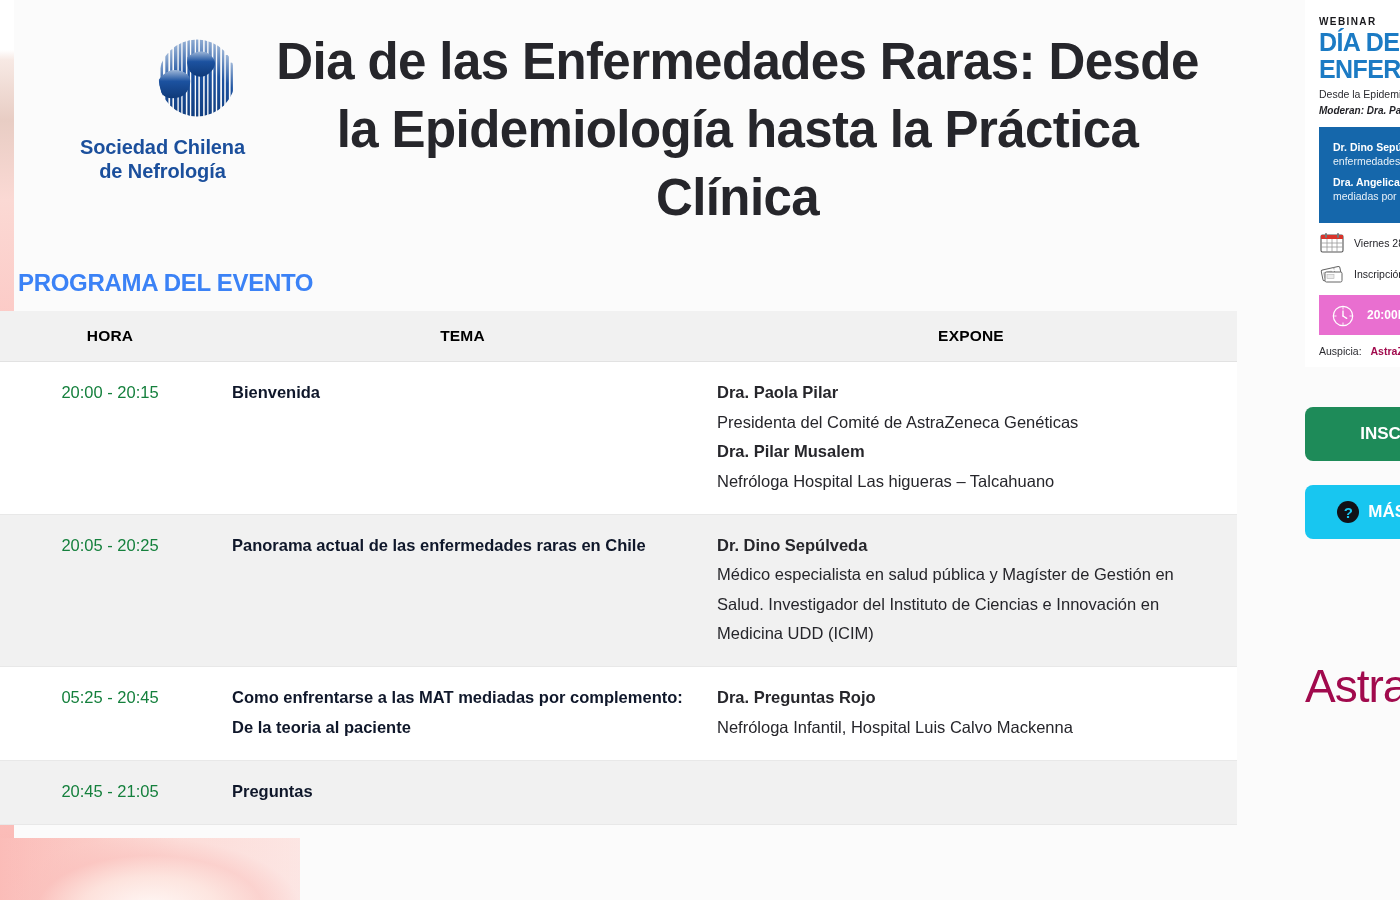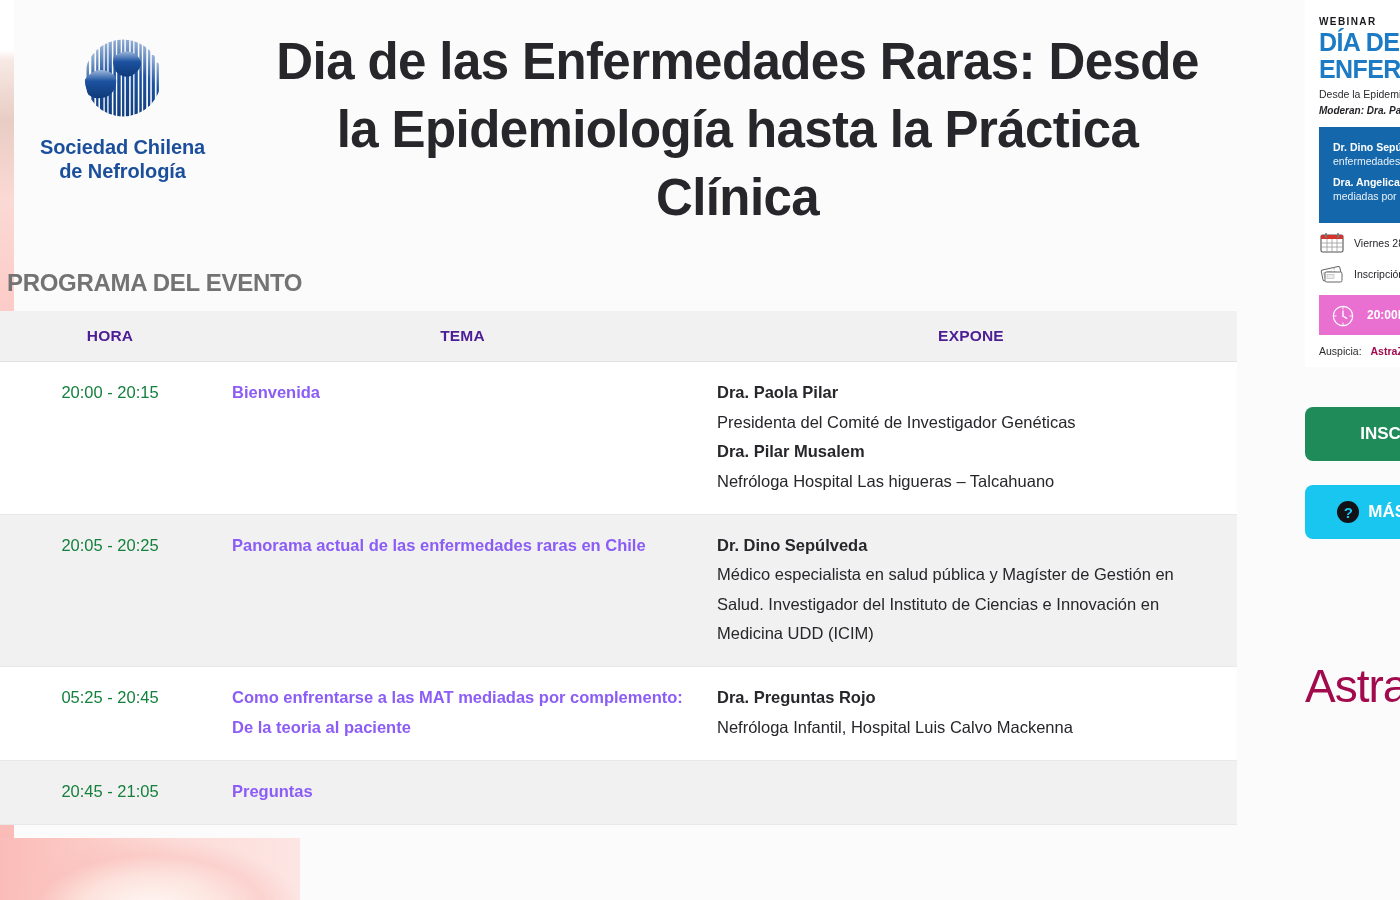--- a/index.html
+++ b/index.html
@@ -67,21 +67,21 @@
     align-items: flex-start;
     padding: 18px 0 0 0;
     width: 1240px;
   }
 
   .brand {
     width: 245px;
     flex: 0 0 245px;
     display: flex;
     flex-direction: column;
-    align-items: center;
+    align-items: flex-end;
     padding-top: 12px;
   }
 
   .brand-mark {
     width: 96px;
     height: 96px;
   }
 
   .brand-name {
     margin-top: 9px;
@@ -103,39 +103,39 @@
     font-weight: bold;
     line-height: 1.33;
     text-align: center;
     color: #26262b;
     letter-spacing: -0.6px;
   }
 
   
   .section-title {
     margin: 38px 0 14px 0;
-    padding-left: 7px;
+    padding-left: 18px;
     font-size: 24px;
     font-weight: bold;
-    color: #737373;
+    color: #3b82f6;
     letter-spacing: -0.3px;
   }
 
   .schedule {
     width: 1237px;
     border-collapse: collapse;
     table-layout: fixed;
     background: #ffffff;
   }
 
   .schedule thead th {
     background: #f1f1f1;
     font-size: 15.5px;
     font-weight: bold;
-    color: #4c1d95;
+    color: #000000;
     padding: 16px 10px;
     text-align: center;
     border-bottom: 1px solid #e2e2e2;
     letter-spacing: 0.2px;
   }
 
   .schedule tbody td {
     padding: 16px 12px 18px 12px;
     vertical-align: top;
     font-size: 16.5px;
@@ -155,21 +155,21 @@
   .col-expo  { width: 532px; }
 
   td.cell-hora {
     text-align: center;
     color: #15803d;
     white-space: nowrap;
   }
 
   td.cell-tema {
     font-weight: bold;
-    color: #8b5cf6;
+    color: #0f172a;
     padding-left: 20px;
   }
 
   td.cell-expo {
     color: #26262b;
     padding-left: 10px;
   }
 
   .speaker-name {
     font-weight: bold;
@@ -396,21 +396,21 @@
         <th>TEMA</th>
         <th>EXPONE</th>
       </tr>
     </thead>
     <tbody id="schedule-body">
         <tr>
           <td class="cell-hora">20:00 - 20:15</td>
           <td class="cell-tema">Bienvenida</td>
           <td class="cell-expo">
             <span class="speaker-name">Dra. Paola Pilar</span>
-            <span class="speaker-role">Presidenta del Comité de Investigador Genéticas</span>
+            <span class="speaker-role">Presidenta del Comité de AstraZeneca Genéticas</span>
             <span class="speaker-name">Dra. Pilar Musalem</span>
             <span class="speaker-role">Nefróloga Hospital Las higueras – Talcahuano</span>
           </td>
         </tr>
         <tr>
           <td class="cell-hora">20:05 - 20:25</td>
           <td class="cell-tema">Panorama actual de las enfermedades raras en Chile</td>
           <td class="cell-expo">
             <span class="speaker-name">Dr. Dino Sepúlveda</span>
             <span class="speaker-role">Médico especialista en salud pública y Magíster de Gestión en Salud. Investigador del Instituto de Ciencias e Innovación en Medicina UDD (ICIM)</span>

